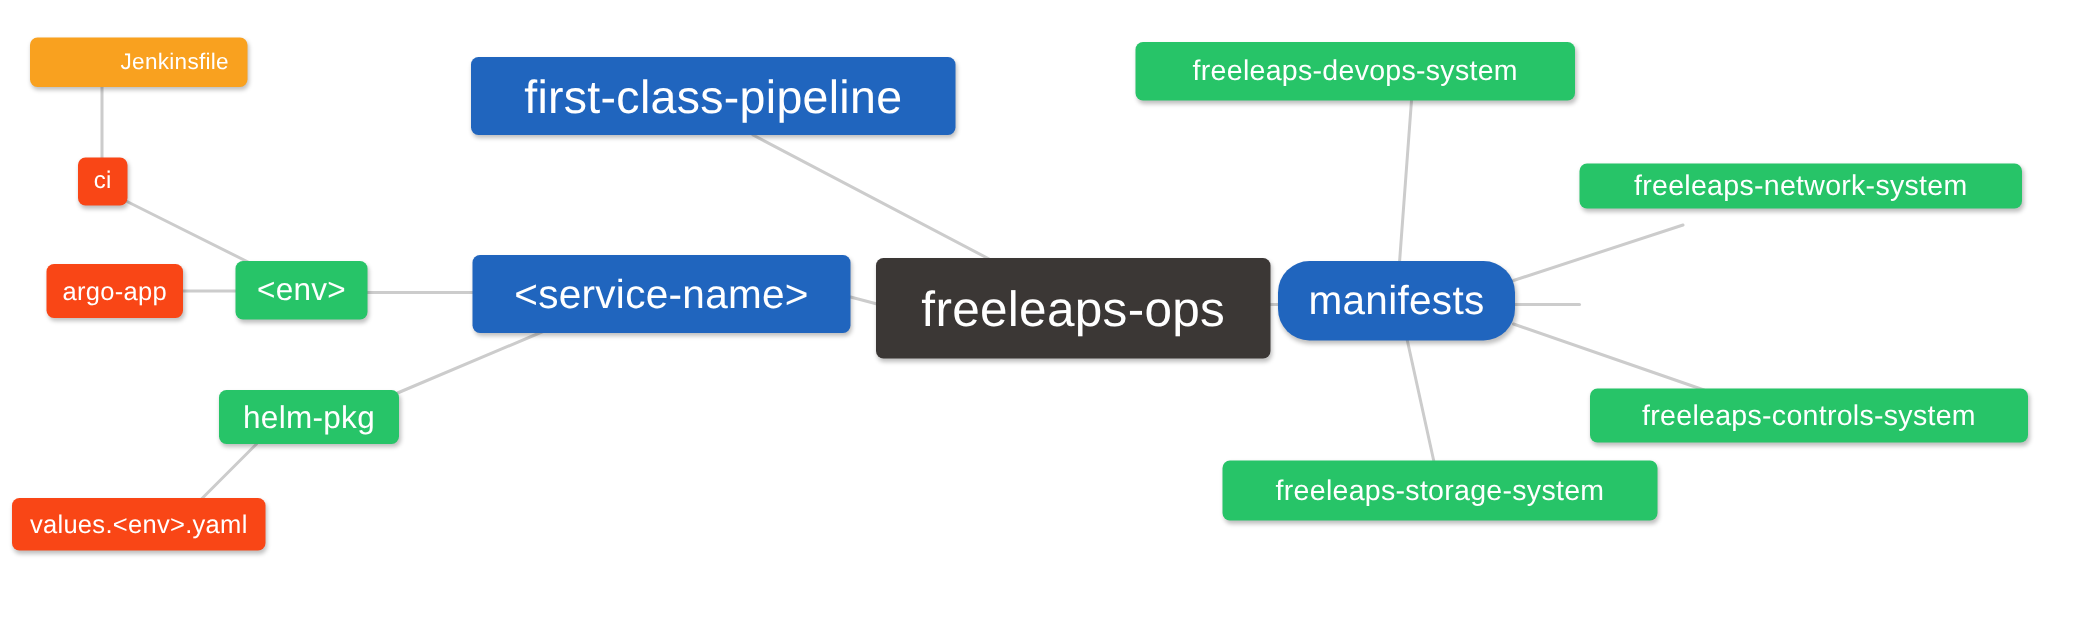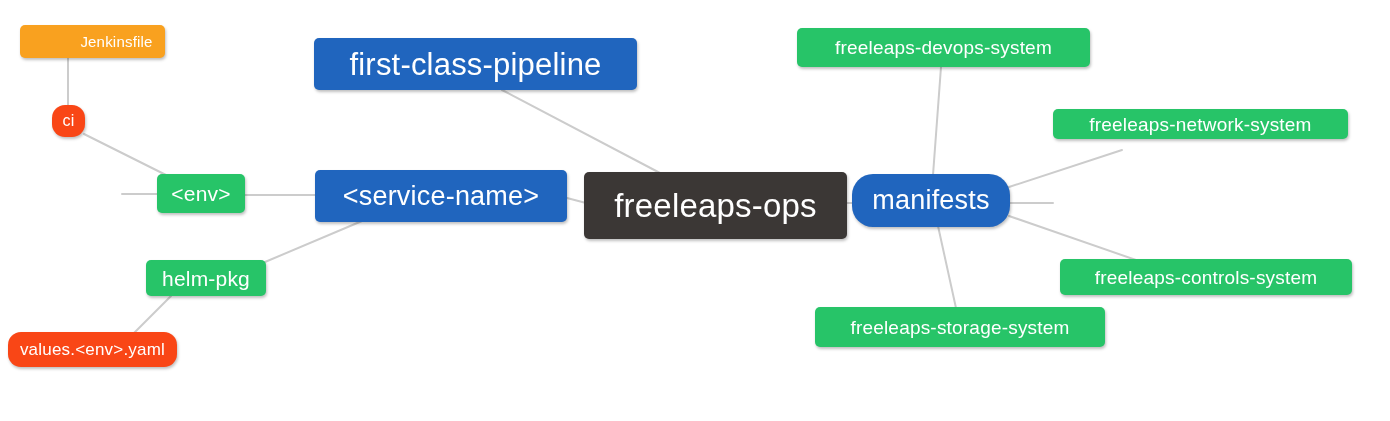--- a/index.html
+++ b/index.html
@@ -38,36 +38,36 @@
     justify-content: center;
     color: var(--text, #ffffff);
     border-radius: 5px;
     box-shadow: 1px 2px 3px rgba(0,0,0,0.25);
     white-space: nowrap;
     cursor: pointer;
     line-height: 1;
     letter-spacing: 0.2px;
   }
   .bg-orange { background: var(--orange, #f9a11f); }
-  .bg-red    { background: var(--red, #f94616); border-radius: 13px; }
+  .bg-red    { background: var(--red, #f94616); }
   .bg-green  { background: var(--green, #27c468); }
   .bg-blue   { background: var(--blue, #2065be); }
   .bg-dark   { background: var(--dark, #3b3735); }
 
   .n-jenkinsfile { left: 20px;  top: 25px;  width: 97px;  height: 33px; font-size: 15px; padding-left: 48px; }
   .n-ci          { left: 52px;  top: 105px; width: 33px;  height: 32px; font-size: 16px; }
   .n-argo-app    { left: 31px;  top: 176px; width: 91px;  height: 36px; font-size: 17px; }
   .n-env         { left: 157px; top: 174px; width: 88px;  height: 39px; font-size: 21px; }
   .n-helm-pkg    { left: 146px; top: 260px; width: 120px; height: 36px; font-size: 21px; }
   .n-values      { left: 8px;   top: 332px; width: 169px; height: 35px; font-size: 17px; }
   .n-pipeline    { left: 314px; top: 38px;  width: 323px; height: 52px; font-size: 31px; }
   .n-service     { left: 315px; top: 170px; width: 252px; height: 52px; font-size: 27px; }
   .n-ops         { left: 584px; top: 172px; width: 263px; height: 67px; font-size: 33px; }
   .n-manifests   { left: 852px; top: 174px; width: 158px; height: 53px; font-size: 27px; border-radius: 21px; }
-  .n-devops      { left: 797px; top: 28px;  width: 293px; height: 39px; font-size: 19px; }
+  .n-devops      { left: 757px; top: 28px;  width: 293px; height: 39px; font-size: 19px; }
   .n-network     { left: 1053px;top: 109px; width: 295px; height: 30px; font-size: 19px; }
   .n-monitoring  { left: 1052px;top: 185px; width: 321px; height: 37px; font-size: 19px; }
   .n-controls    { left: 1060px;top: 259px; width: 292px; height: 36px; font-size: 19px; }
   .n-storage     { left: 815px; top: 307px; width: 290px; height: 40px; font-size: 19px; }
 </style>
 </head>
 <body>
 
 <div id="canvas">
 
@@ -83,20 +83,21 @@
     <line x1="845" y1="203" x2="855" y2="203"></line>
     <line x1="933" y1="175" x2="941" y2="67"></line>
     <line x1="1009" y1="187" x2="1122" y2="150"></line>
     <line x1="1009" y1="203" x2="1053" y2="203"></line>
     <line x1="1009" y1="216" x2="1136" y2="260"></line>
     <line x1="938" y1="226" x2="956" y2="308"></line>
   </svg>
 
   <div class="node bg-orange n-jenkinsfile">Jenkinsfile</div>
   <div class="node bg-red    n-ci">ci</div>
+  <div class="node bg-red    n-argo-app">argo-app</div>
   <div class="node bg-green  n-env">&lt;env&gt;</div>
   <div class="node bg-green  n-helm-pkg">helm-pkg</div>
   <div class="node bg-red    n-values">values.&lt;env&gt;.yaml</div>
   <div class="node bg-blue   n-pipeline">first-class-pipeline</div>
   <div class="node bg-blue   n-service">&lt;service-name&gt;</div>
   <div class="node bg-dark   n-ops">freeleaps-ops</div>
   <div class="node bg-blue   n-manifests">manifests</div>
   <div class="node bg-green  n-devops">freeleaps-devops-system</div>
   <div class="node bg-green  n-network">freeleaps-network-system</div>
   <div class="node bg-green  n-controls">freeleaps-controls-system</div>

